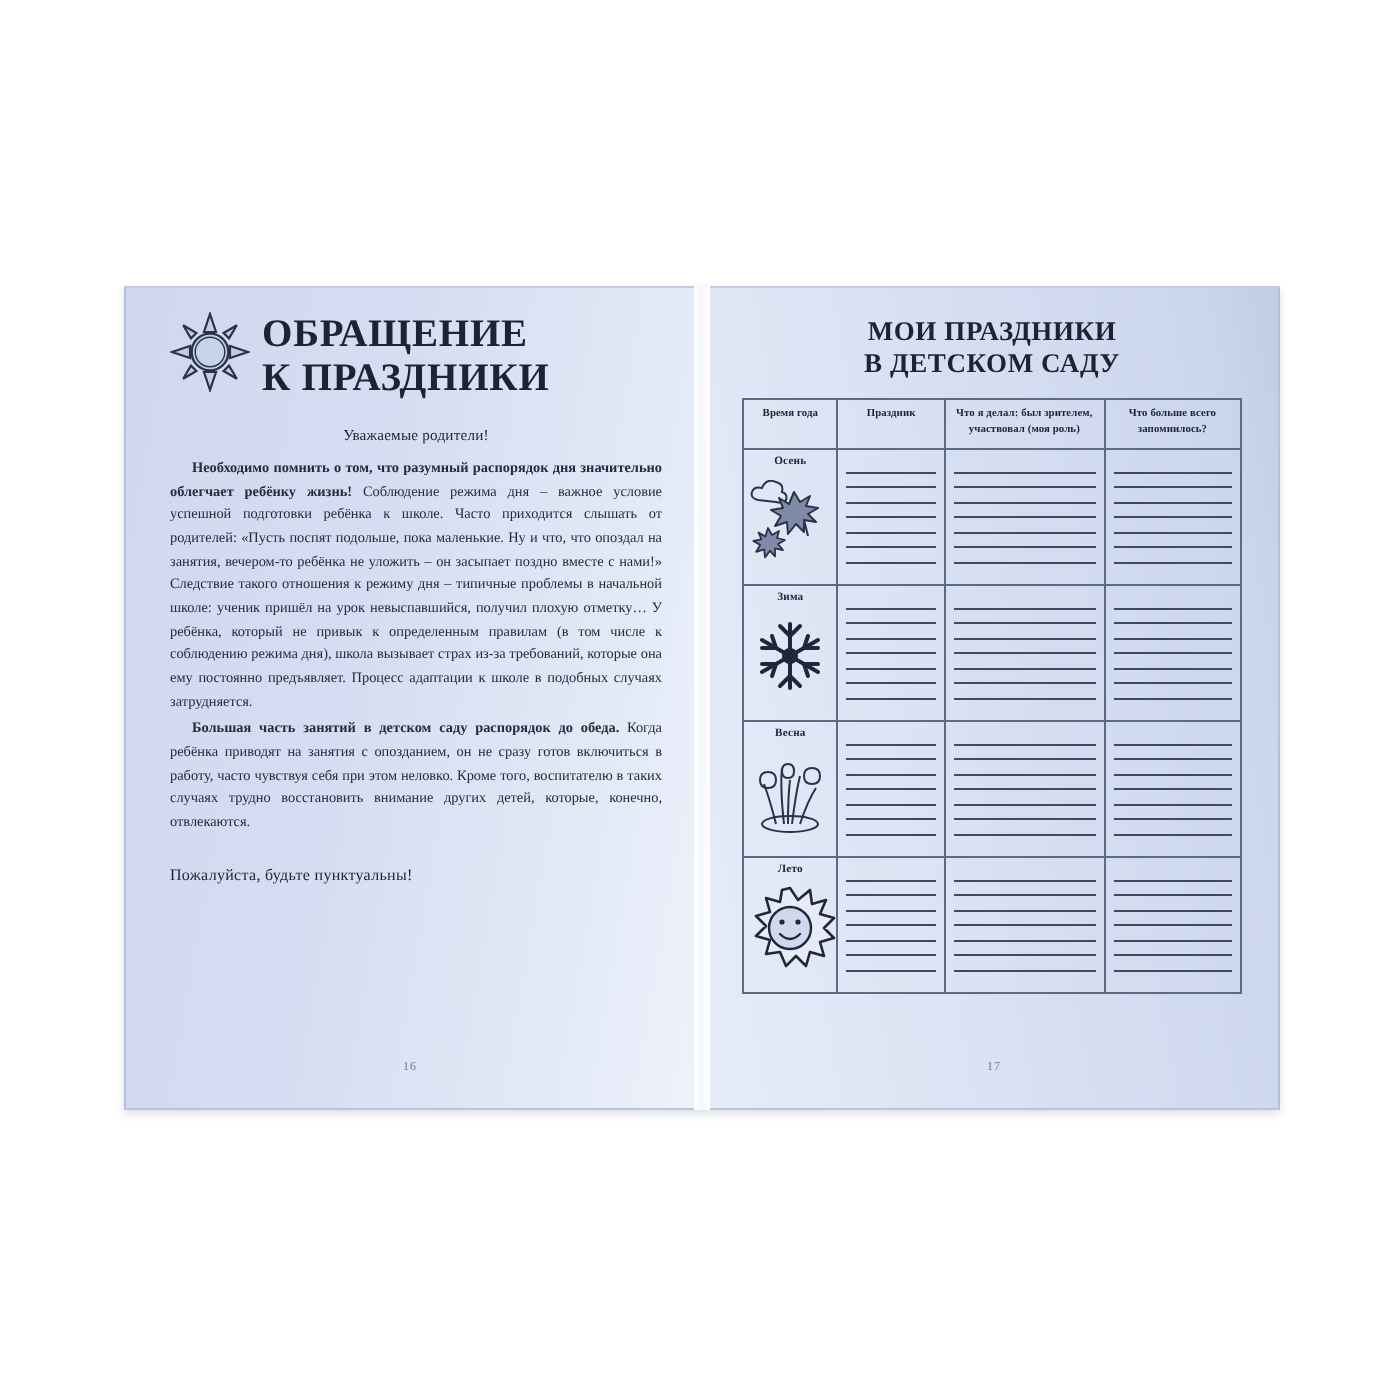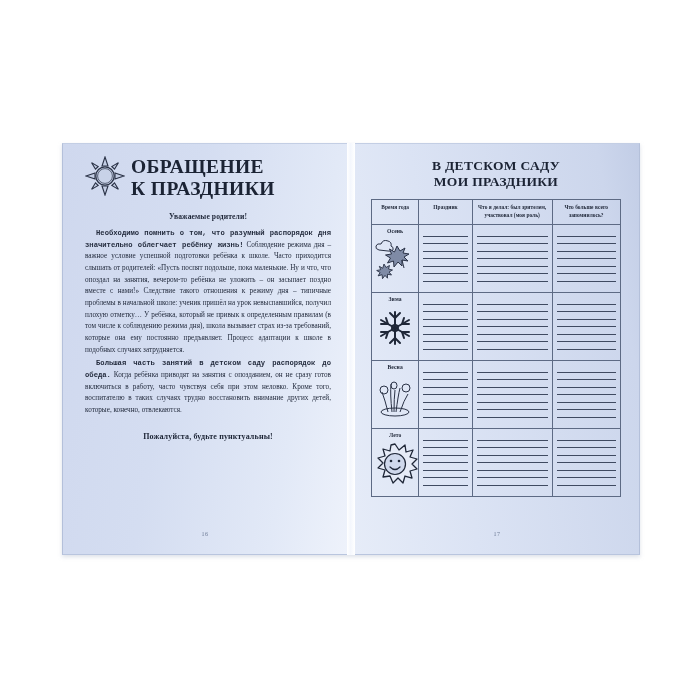--- a/index.html
+++ b/index.html
@@ -85,41 +85,41 @@
     font-family: "Liberation Serif", serif;
     font-weight: bold;
     font-size: 19.5px;
     line-height: 1.12;
     color: #1b2334;
     letter-spacing: 0.4px;
   }
 
   .salutation {
     text-align: center;
-    font-weight: bold;
+    font-weight: normal;
     font-size: 7.6px;
     color: #1d2537;
     margin: 6px 0 7px 0;
     letter-spacing: 0.1px;
   }
 
   .para {
     text-align: justify;
     font-size: 7.2px;
     line-height: 1.62;
     color: #232b3d;
     text-indent: 11px;
     margin: 0 0 2px 0;
     hyphens: auto;
   }
-  .para .lead { font-weight: bold; font-family: Liberation Mono, monospace; }
+  .para .lead { font-weight: bold; }
 
   .closing {
-    text-align: center;
-    font-weight: bold;
+    text-align: left;
+    font-weight: normal;
     font-size: 8px;
     color: #1b2334;
     margin-top: 15px;
     letter-spacing: 0.15px;
   }
 
   .folio {
     position: absolute;
     bottom: 17px;
     width: 100%;
@@ -254,22 +254,22 @@
 
       <div class="folio">16</div>
     </div>
 
     <div class="gutter"></div>
 
     <div class="page page-right">
       <div class="rp-inner">
 
         <div class="rp-title">
+          <div>МОИ ПРАЗДНИКИ</div>
           <div>В ДЕТСКОМ САДУ</div>
-          <div>МОИ ПРАЗДНИКИ</div>
         </div>
 
         <table class="moi">
           <colgroup>
             <col class="col-season">
               <col class="col-holiday">
               <col class="col-role">
               <col class="col-memory">
           </colgroup>
           <thead>

